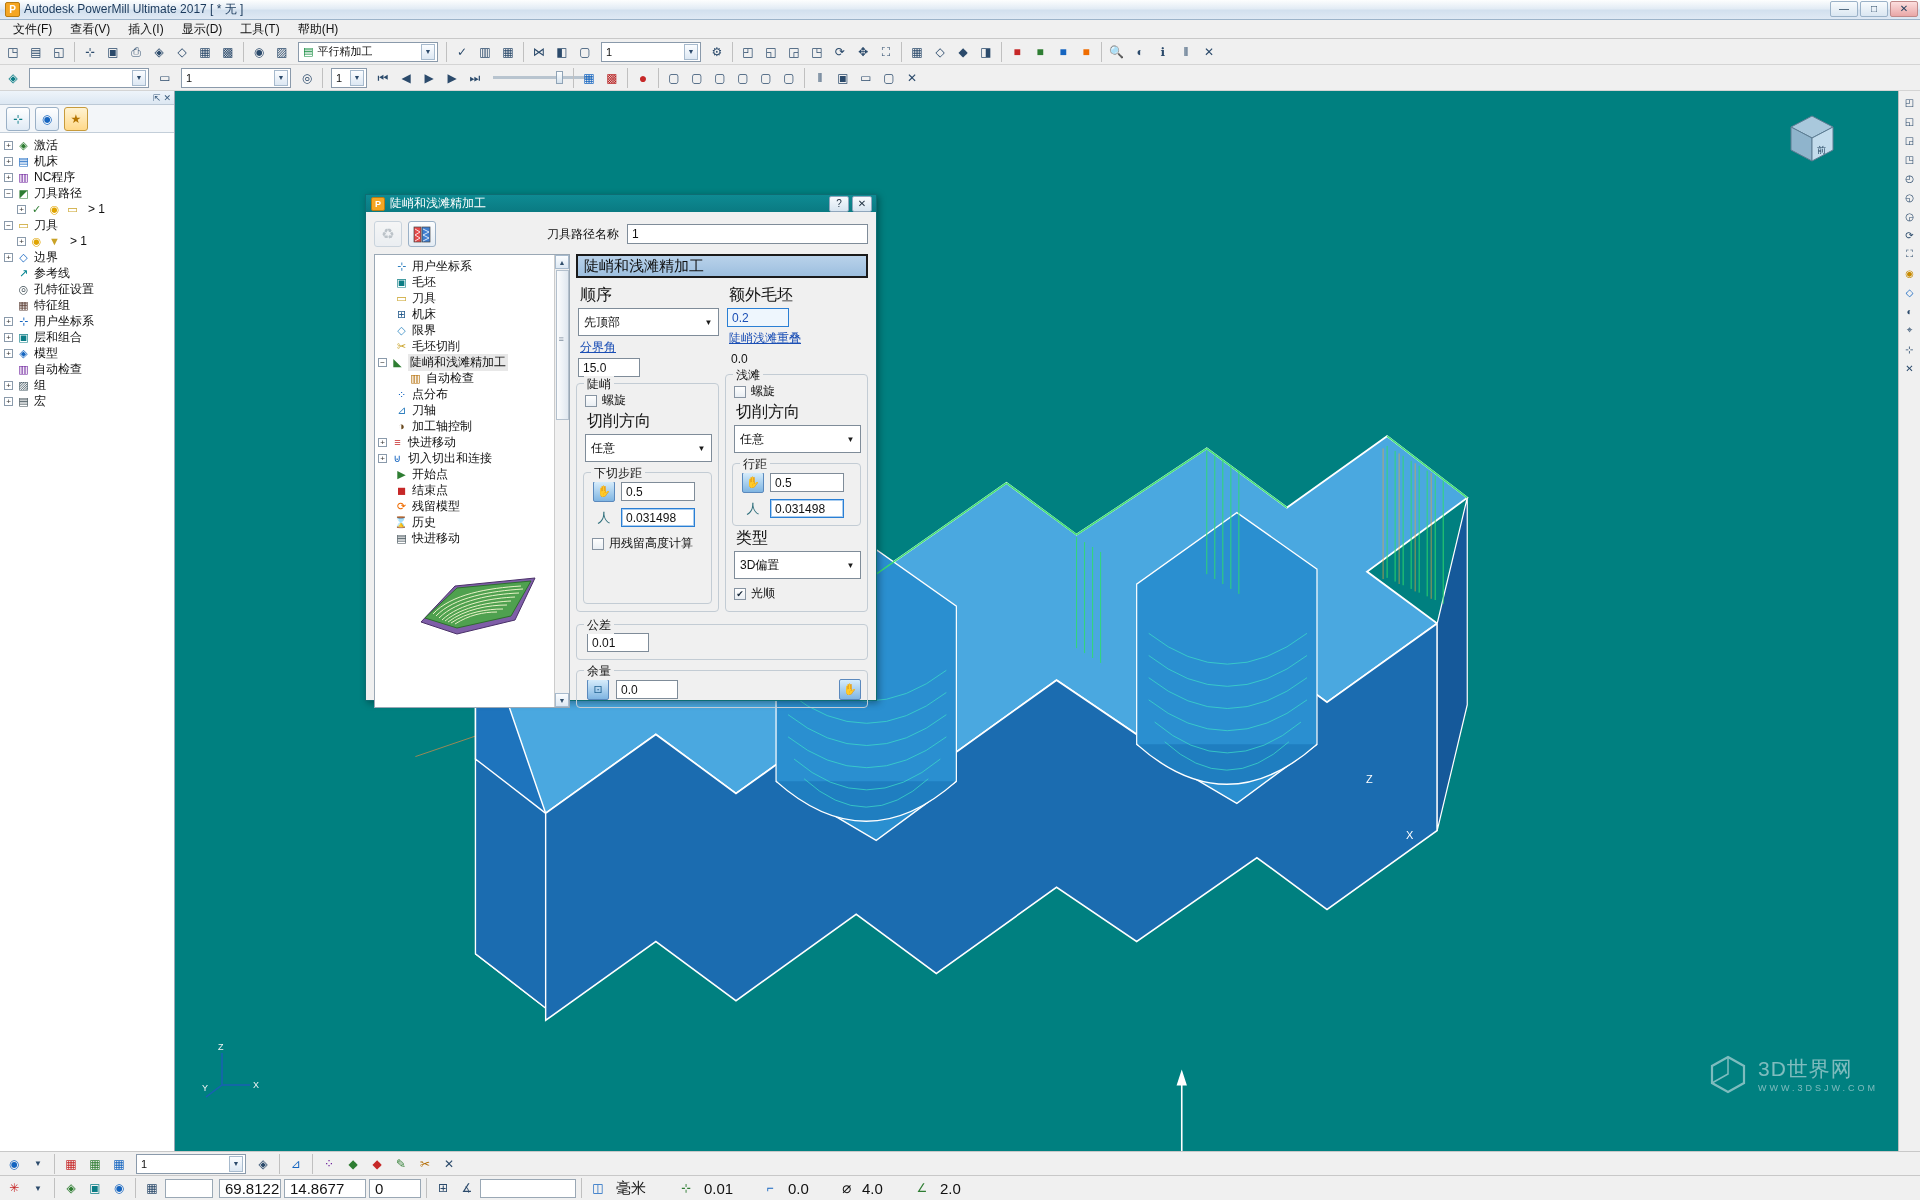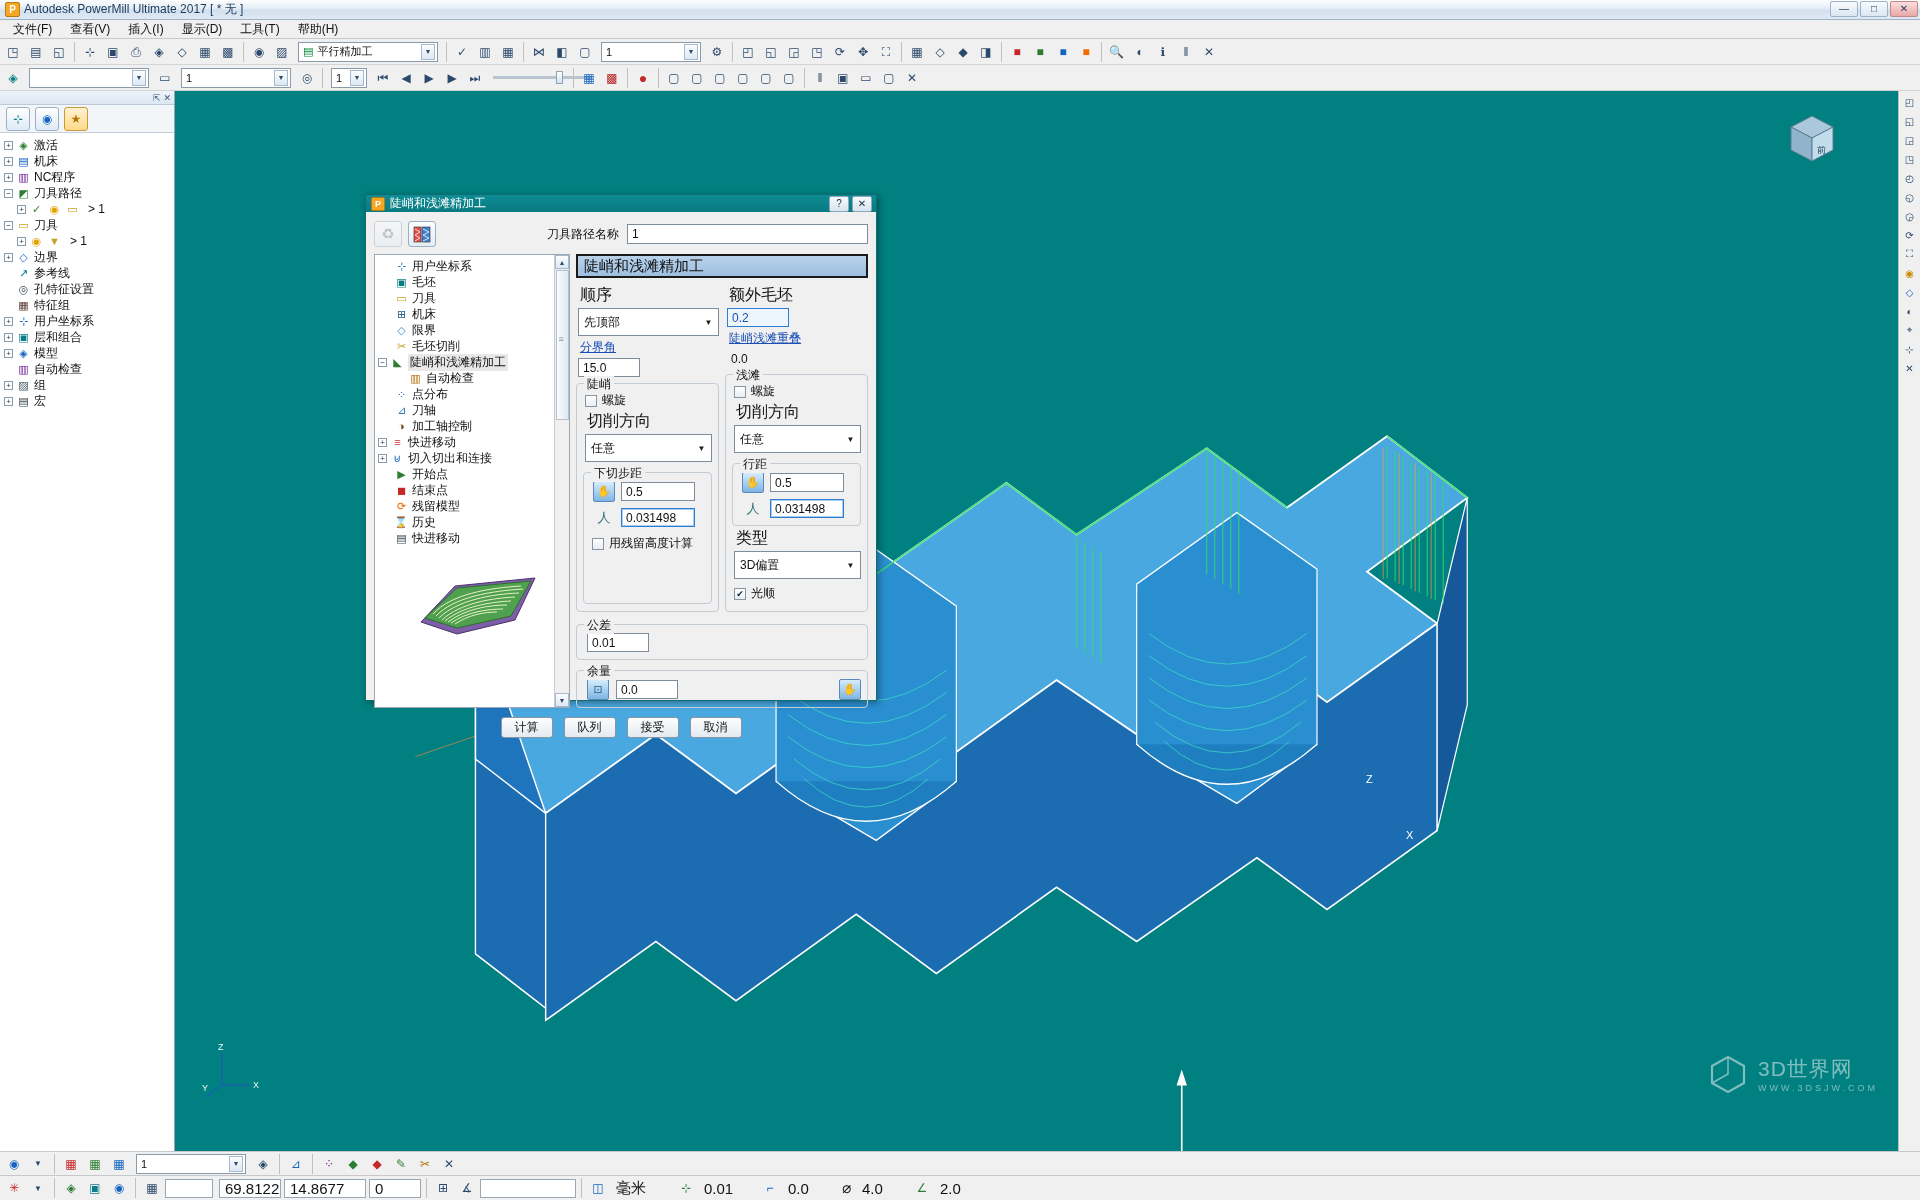--- a/index.html
+++ b/index.html
@@ -848,26 +848,20 @@
             <path d="M25,52 C43,33 80,27 112,25"></path>
             <path d="M28,54 C46,36 82,30 108,29"></path>
             <path d="M31,56 C49,39 82,34 104,33"></path>
             <path d="M34,57 C52,42 80,38 100,37"></path>
             <path d="M37,58 C54,45 78,41 96,41"></path>
             <path d="M40,59 C56,48 76,45 92,45"></path>
             <path d="M44,60 C58,51 72,48 86,48"></path>
           </g>
         </svg>
 
-        <div id="dlgfooter">
-          <div class="dbtn">计算</div>
-          <div class="dbtn">队列</div>
-          <div class="dbtn">接受</div>
-          <div class="dbtn">取消</div>
-        </div>
       </div>
     </div>
   </div>
 
   <div id="rightrail">
     <div class="rrbtn">◰</div>
     <div class="rrbtn">◱</div>
     <div class="rrbtn">◲</div>
     <div class="rrbtn">◳</div>
     <div class="rrbtn">◴</div>

